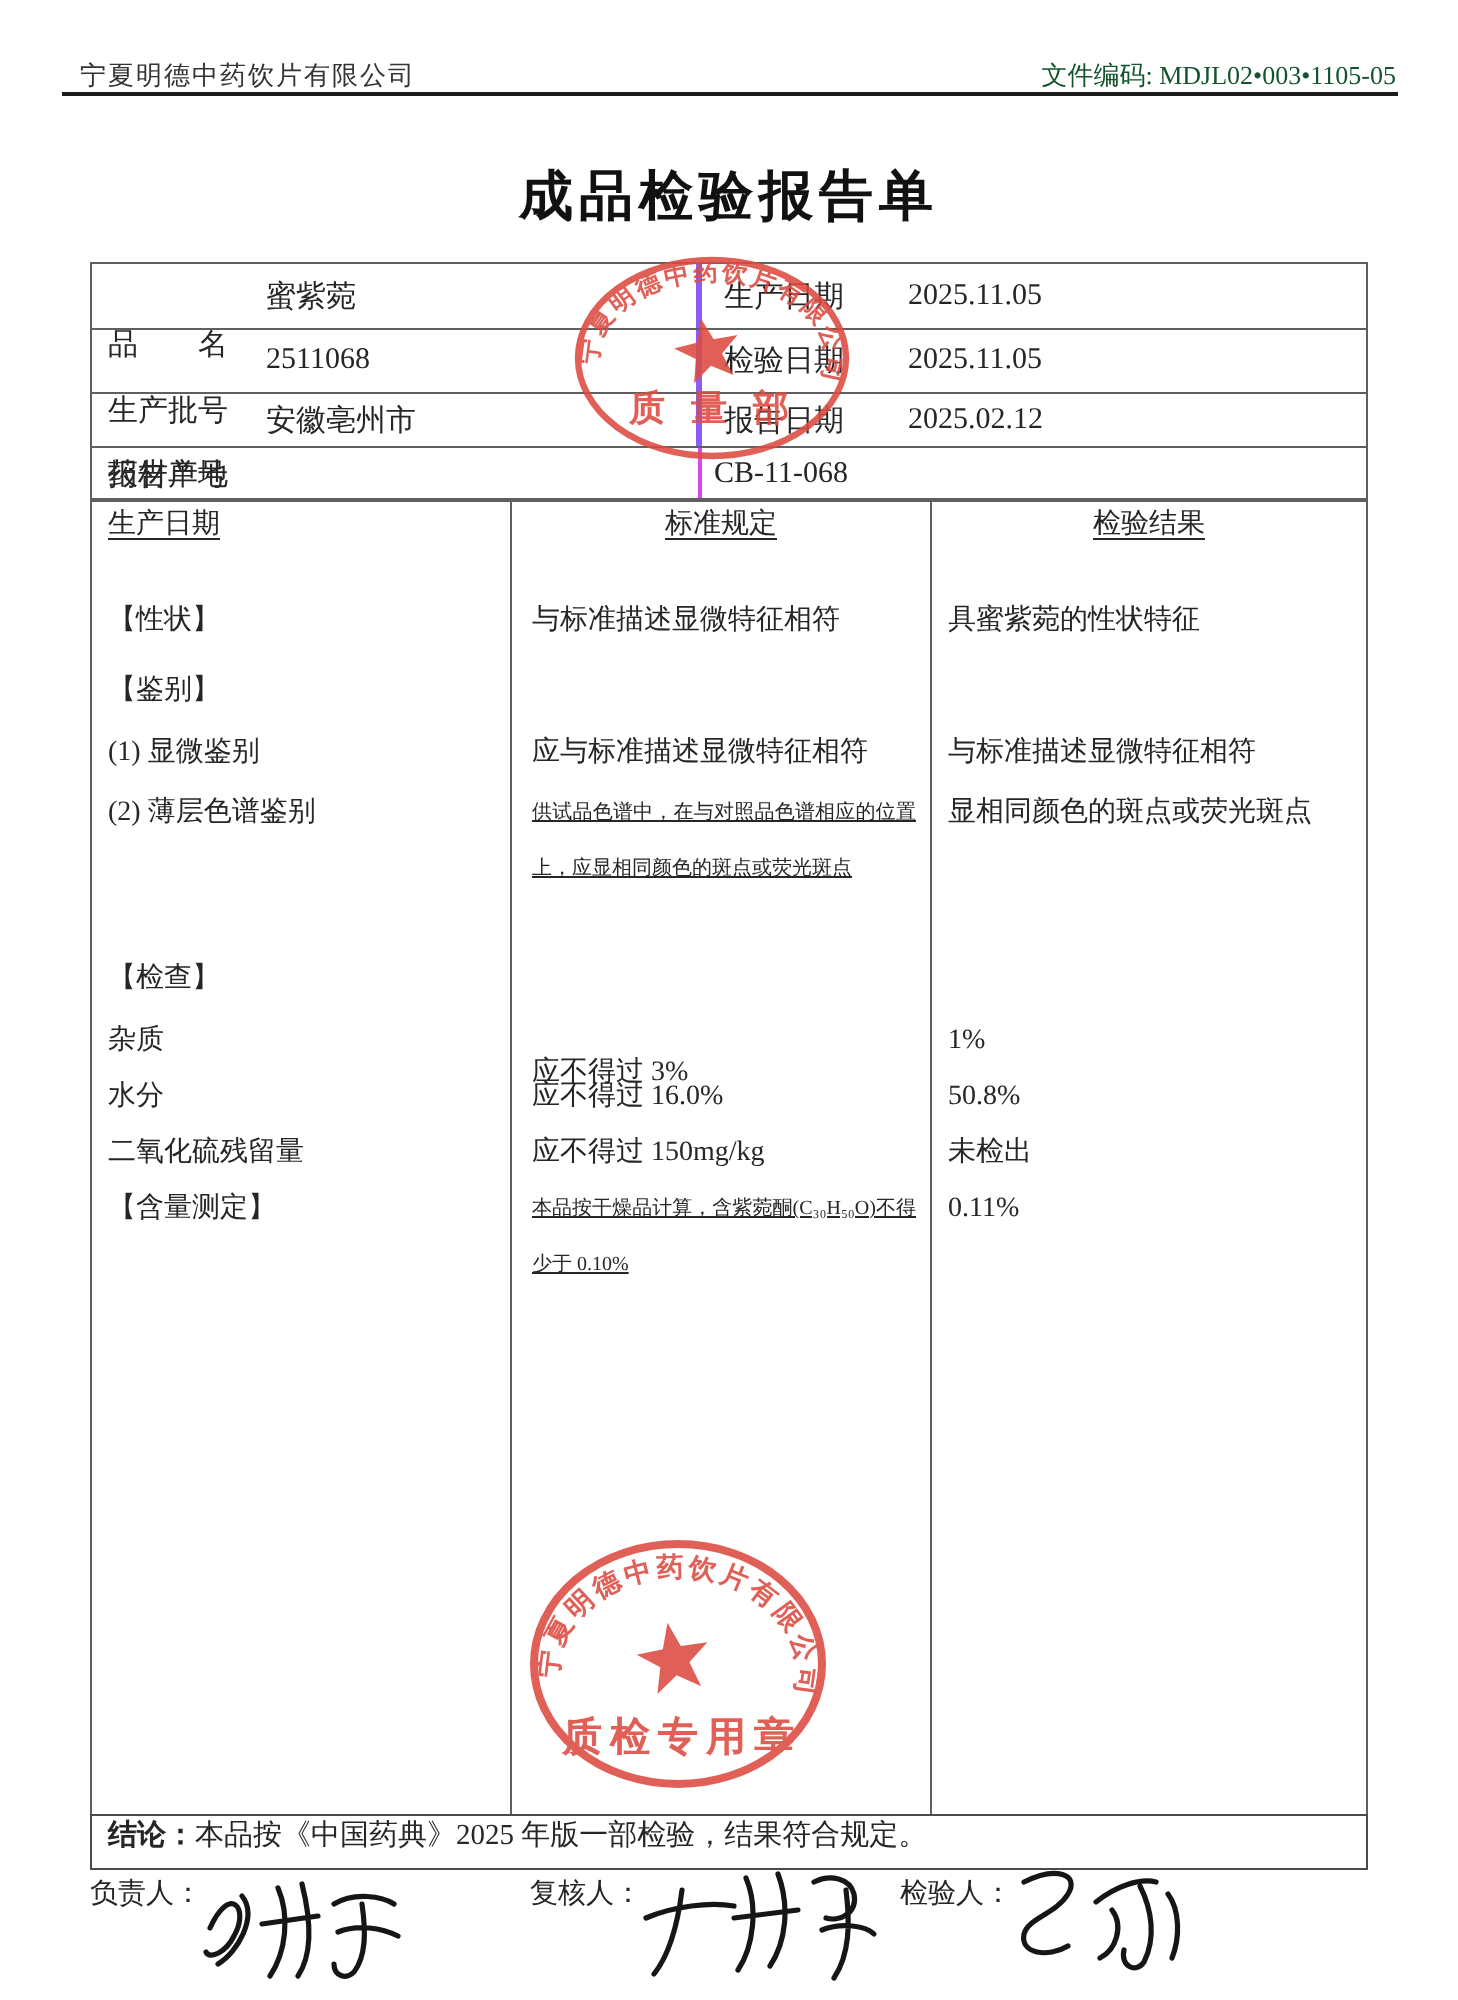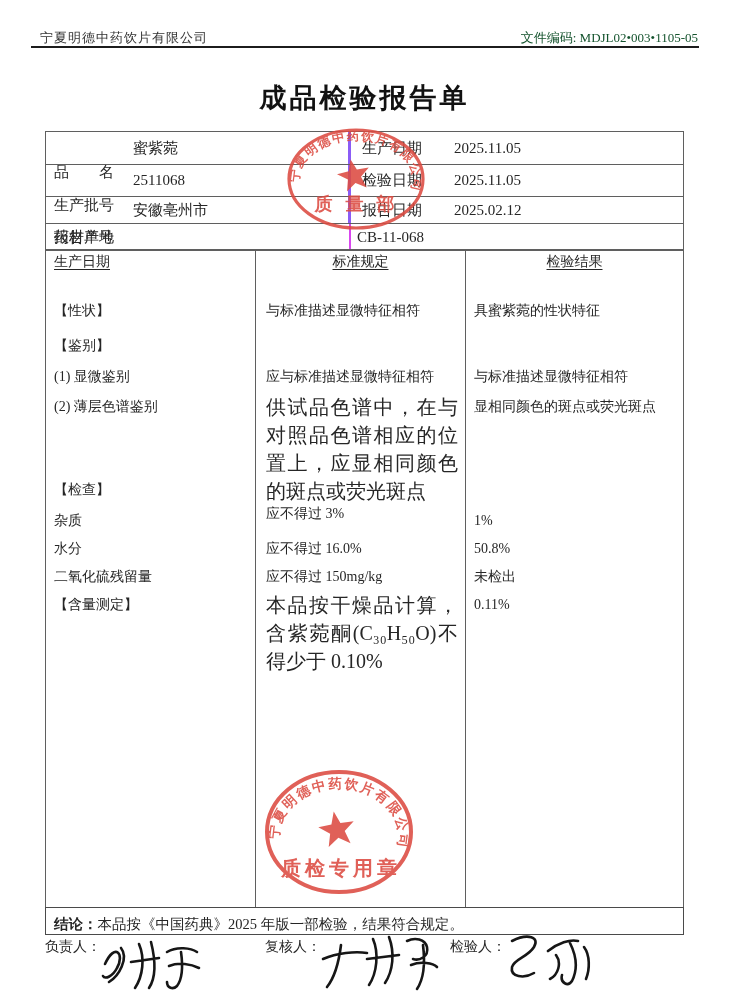--- a/index.html
+++ b/index.html
@@ -36,26 +36,26 @@
   .mcol { position:absolute; top:0; height:100%; }
   .mcol.c1 { left:0; width:210px; border-right:1px solid #5f5f5f; }
   .mcol.c2 { left:210px; width:210px; border-right:1px solid #5f5f5f; }
   .mcol.c3 { left:420px; width:217px; }
   .col-head { position:absolute; top:3px; left:0; width:100%; font-size:14px; }
   .col-head span { text-decoration:underline; text-underline-offset:3px; }
   .col-head.lft { padding-left:8px; }
   .col-head.ctr { text-align:center; }
   .ln { position:absolute; left:8px; line-height:20px; font-size:14px; white-space:nowrap; }
   .mcol.c2 .ln { left:10px; }
-  .para { position:absolute; left:10px; width:192px; line-height:28px; font-size:20px;
-    text-align:justify; }
+  .para { position:absolute; left:10px; width:192px; line-height:28px; font-size:10px;
+    text-align:justify;text-decoration:underline; }
 
   
   .concl { position:absolute; left:45px; top:907px; width:639px; height:28px;
-    border:1px solid #4a4a4a; display:flex; align-items:flex-end; padding-left:8px;
+    border:1px solid #4a4a4a; display:flex; align-items:flex-start; padding-left:8px;
     font-size:14.5px; }
   .concl .clab { font-weight:bold; }
 
   
   .sig-label { position:absolute; font-size:14px; top:938px; }
   .sig { position:absolute; }
   .sig path { fill:none; stroke:#161616; stroke-width:2.6; stroke-linecap:round; stroke-linejoin:round; }
 
   
   .stamp { position:absolute; opacity:0.88; }
@@ -118,21 +118,21 @@
       <div class="ln" style="top:261px">杂质</div>
       <div class="ln" style="top:289px">水分</div>
       <div class="ln" style="top:317px">二氧化硫残留量</div>
       <div class="ln" style="top:345px">【含量测定】</div>
     </div>
     <div class="mcol c2">
       <div class="col-head ctr"><span>标准规定</span></div>
       <div class="ln" style="top:51px">与标准描述显微特征相符</div>
       <div class="ln" style="top:117px">应与标准描述显微特征相符</div>
       <div class="para" style="top:143px">供试品色谱中，在与对照品色谱相应的位置上，应显相同颜色的斑点或荧光斑点</div>
-      <div class="ln" style="top:254px">应不得过 3%</div>
+      <div class="ln" style="top:277px">应不得过 3%</div>
       <div class="ln" style="top:289px">应不得过 16.0%</div>
       <div class="ln" style="top:317px">应不得过 150mg/kg</div>
       <div class="para" style="top:341px">本品按干燥品计算，含紫菀酮(C₃₀H₅₀O)不得少于 0.10%</div>
     </div>
     <div class="mcol c3">
       <div class="col-head ctr"><span>检验结果</span></div>
       <div class="ln" style="top:51px">具蜜紫菀的性状特征</div>
       <div class="ln" style="top:147px">显相同颜色的斑点或荧光斑点</div>
       <div class="ln" style="top:117px">与标准描述显微特征相符</div>
       <div class="ln" style="top:261px">1%</div>

